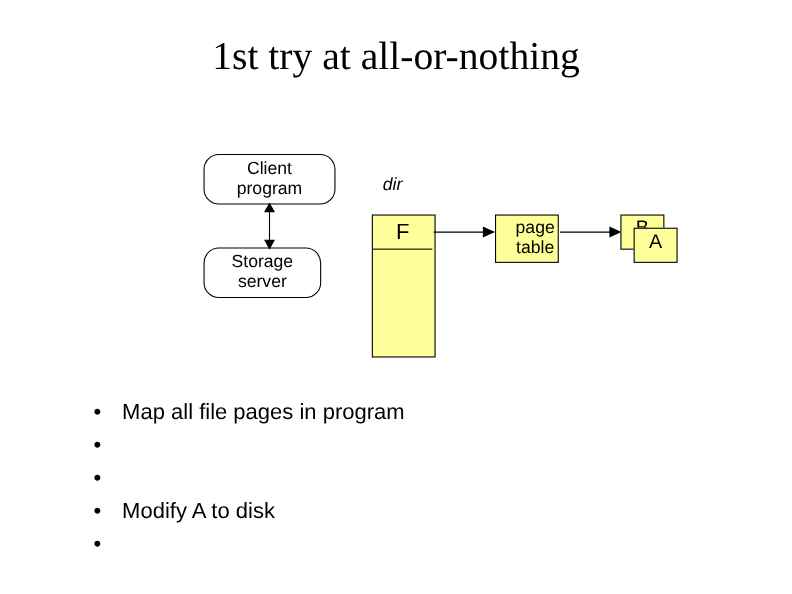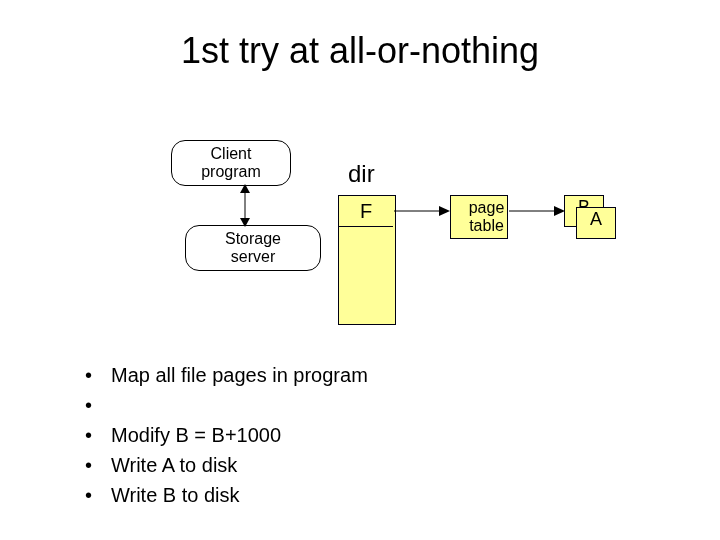--- a/index.html
+++ b/index.html
@@ -17,43 +17,45 @@
     height: 540px;
   }
   .title {
     position: absolute;
     top: 30px;
     left: 0;
     width: 720px;
     text-align: center;
     font-size: 36px;
     font-weight: 400;
+    font-family: Liberation Serif, serif;
   }
 
   
   .rbox {
     position: absolute;
     border: 1px solid #000;
     border-radius: 14px;
     background: #fff;
     font-size: 16px;
     text-align: center;
     line-height: 1.15;
     padding-top: 4px;
     box-sizing: border-box;
   }
-  #rbox-client  { left: 171px; top: 140px; width: 120px; height: 46px; }
-  #rbox-storage { left: 185px; top: 225px; width: 136px; height: 46px; }
+  #rbox-client  { left: 185px; top: 140px; width: 120px; height: 46px; }
+  #rbox-storage { left: 185px; top: 225px; width: 107px; height: 46px; }
 
   
   .dir-label {
     position: absolute;
     left: 348px;
     top: 160px;
-    font-size: 24px;
+    font-size: 16px;
+    font-style: italic;
   }
 
   
   #box-dir {
     position: absolute;
     left: 338px;
     top: 195px;
     width: 56px;
     height: 128px;
     background: #ffff99;
@@ -187,25 +189,23 @@
   <div class="bullets">
     <div class="row">
       <span class="dot">•</span>
       <span>Map all file pages in program</span>
     </div>
     <div class="row">
       <span class="dot">•</span>
     </div>
     <div class="row">
       <span class="dot">•</span>
-      <span>Modify B = B+1000</span>
-    </div>
-    <div class="row">
-      <span class="dot">•</span>
-      <span>Write A to disk</span>
-    </div>
-    <div class="row">
-      <span class="dot">•</span>
-      <span>Write B to disk</span>
+    </div>
+    <div class="row">
+      <span class="dot">•</span>
+      <span>Modify A to disk</span>
+    </div>
+    <div class="row">
+      <span class="dot">•</span>
     </div>
   </div>
 
 </div>
 
 </body></html>

